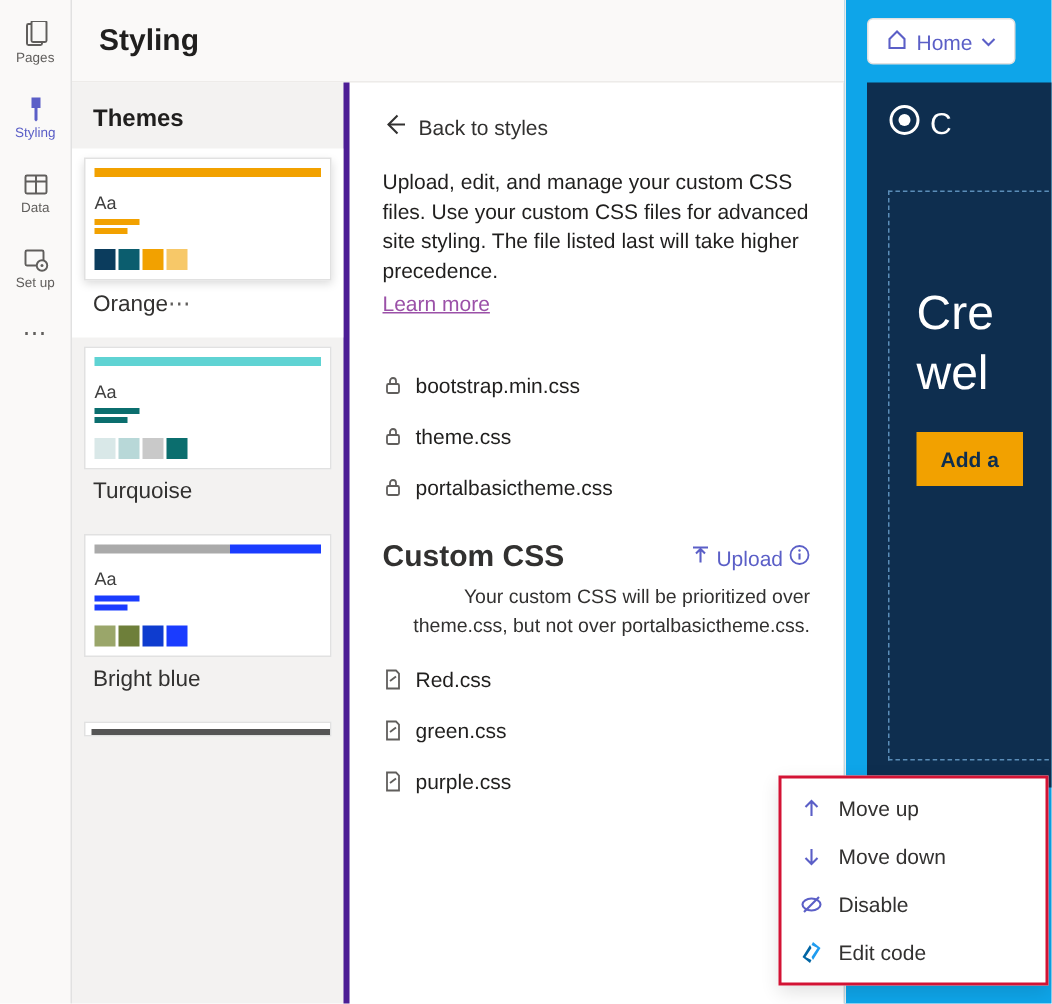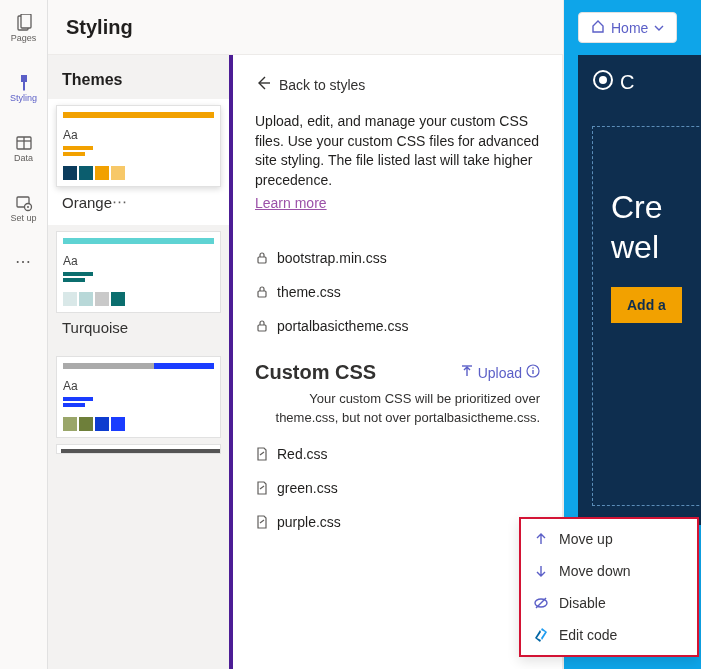--- a/index.html
+++ b/index.html
@@ -1,18 +1,18 @@
 <!DOCTYPE html>
 <html><head>
 <meta charset="utf-8">
 <style>
   * { box-sizing: border-box; margin: 0; padding: 0; font-family: "Segoe UI", Arial, sans-serif; }
   body { width: 701px; height: 669px; overflow: hidden; background: #fff; position: relative; }
 
-  .leftnav { position: absolute; left: 0; top: 0; width: 48px; height: 100%; border-right: 1px solid #e1e1e1; background: #faf9f8; display: flex; flex-direction: column; align-items: center; padding-top: 6px; gap: 16px; }
+  .leftnav { position: absolute; left: 0; top: 0; width: 48px; height: 100%; border-right: 1px solid #e1e1e1; background: #faf9f8; display: flex; flex-direction: column; align-items: center; padding-top: 6px; gap: 6px; }
   .leftnav .item { width: 44px; height: 44px; display: flex; flex-direction: column; align-items: center; justify-content: center; font-size: 9px; color: #605e5c; cursor: pointer; }
   .leftnav .item.selected { color: #5b5fc7; }
   .leftnav .item .ico { width: 20px; height: 20px; display: flex; align-items: center; justify-content: center; }
   .leftnav .more { font-size: 16px; color: #605e5c; letter-spacing: 1px; margin-top: 6px; cursor: pointer; }
 
   .workspace { position: absolute; left: 48px; top: 0; right: 0; height: 100%; display: flex; }
 
   .header { position: absolute; left: 0; top: 0; right: 0; height: 55px; background: #faf9f8; border-bottom: 1px solid #edebe9; display: flex; align-items: center; padding: 0 18px; justify-content: space-between; }
   .header h1 { font-size: 20px; font-weight: 600; color: #201f1e; }
   .header .actions { display: flex; gap: 18px; align-items: center; }
@@ -172,20 +172,23 @@
         <div class="aa">Aa</div>
         <div class="line1" style="background:#1a3cff"></div>
         <div class="line2" style="background:#1a3cff"></div>
         <div class="swatches">
           <span class="sw" style="background:#9aa66a"></span>
             <span class="sw" style="background:#6e7f3a"></span>
             <span class="sw" style="background:#0e3ccf"></span>
             <span class="sw" style="background:#1a3cff"></span>
         </div>
       </div>
+      <div class="theme-label-row">
+        <span>Bright blue</span>
+      </div>
     </div>
 
     <div class="theme-card-wrap">
       <div class="theme-card" style="height:10px;overflow:hidden;padding:0">
         <div class="topbar" style="background:#555;height:6px;margin:4px"></div>
       </div>
     </div>
   </div>
 
   <div class="styles-col">

